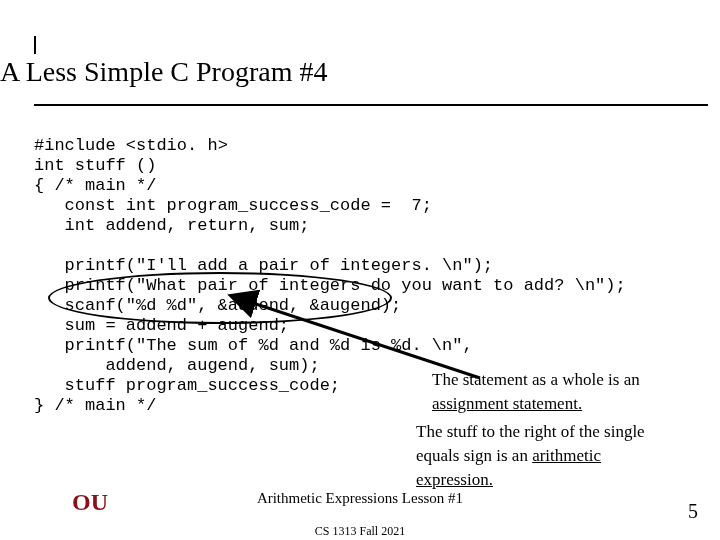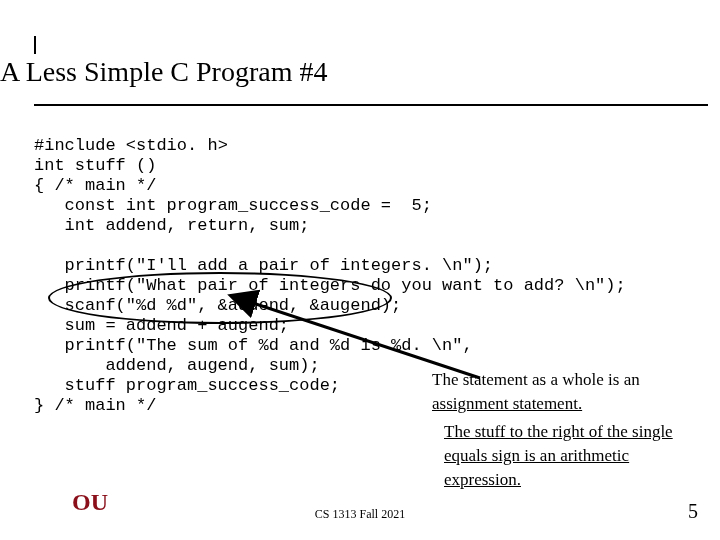--- a/index.html
+++ b/index.html
@@ -91,21 +91,21 @@
 <body>
 
 <div class="topbar"></div>
 <div class="title">A Less Simple C Program #4</div>
 <div class="hrule"></div>
 
 <div class="code">
 <span>#include &lt;stdio. h&gt;</span>
 <span>int stuff ()</span>
 <span>{ /* main */</span>
-<span class="indent"></span><span>const int program_success_code =  5;</span>
+<span class="indent"></span><span>const int program_success_code =  7;</span>
 <span class="indent"></span><span>int addend, return, sum;</span>
 
 <span class="indent"></span><span>printf("I'll add a pair of integers. \n");</span>
 <span class="indent"></span><span>printf("What pair of integers do you want to add? \n");</span>
 <span class="indent"></span><span>scanf("%d %d", &amp;addend, &amp;augend);</span>
 <span class="indent"></span><span>sum = addend + augend;</span>
 <span class="indent"></span><span>printf("The sum of %d and %d is %d. \n",</span>
 <span class="indent2"></span><span>addend, augend, sum);</span>
 <span class="indent"></span><span>stuff program_success_code;</span>
 <span>} /* main */</span>
@@ -119,25 +119,26 @@
       <polygon points="0,0 10,5 0,10" fill="#000"></polygon>
     </marker>
   </defs>
   <line x1="480" y1="378" x2="250" y2="302" stroke="#000" stroke-width="3" marker-end="url(#ah)"></line>
 </svg>
 
 <div class="note" style="left:432px; top:368px;">
   <span>The statement as a whole is an </span><span class="u">assignment statement.</span>
 </div>
 
-<div class="note" style="left:444px; top:420px;text-decoration:underline;">
+<div class="note" style="left:416px; top:420px;">
   <span>The stuff to the right of the single equals sign is an </span><span class="u">arithmetic expression.</span>
 </div>
 
 <div class="footer">
+  <div class="ln1">Arithmetic Expressions Lesson #1</div>
   <div class="ln2">CS 1313 Fall 2021</div>
 </div>
 
 <svg class="logo" viewBox="0 0 40 40">
   <text x="20" y="30" text-anchor="middle" font-family="Georgia, serif" font-weight="bold" font-size="24" fill="#8a0f1a">OU</text>
 </svg>
 
 <div class="slidenum">5</div>
 
 </body></html>

